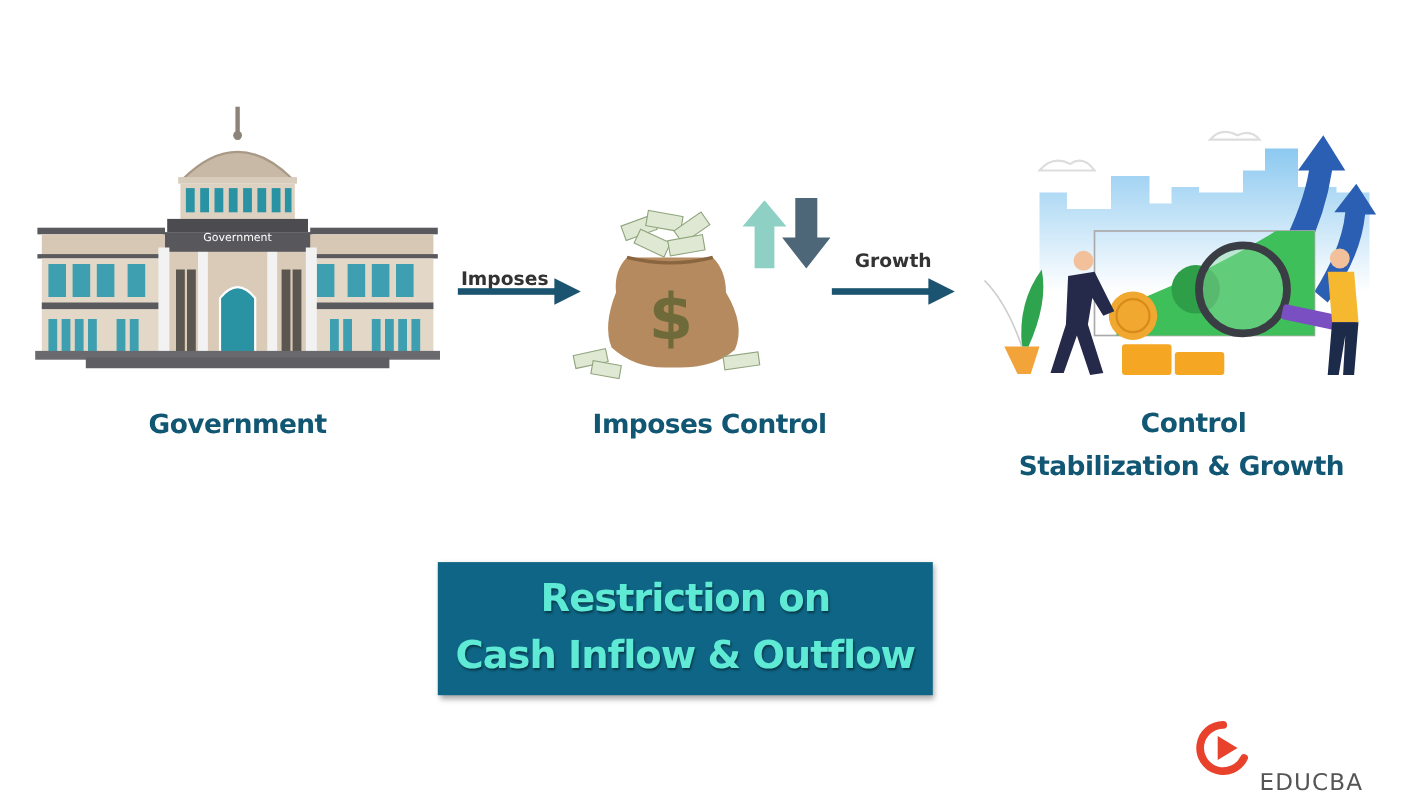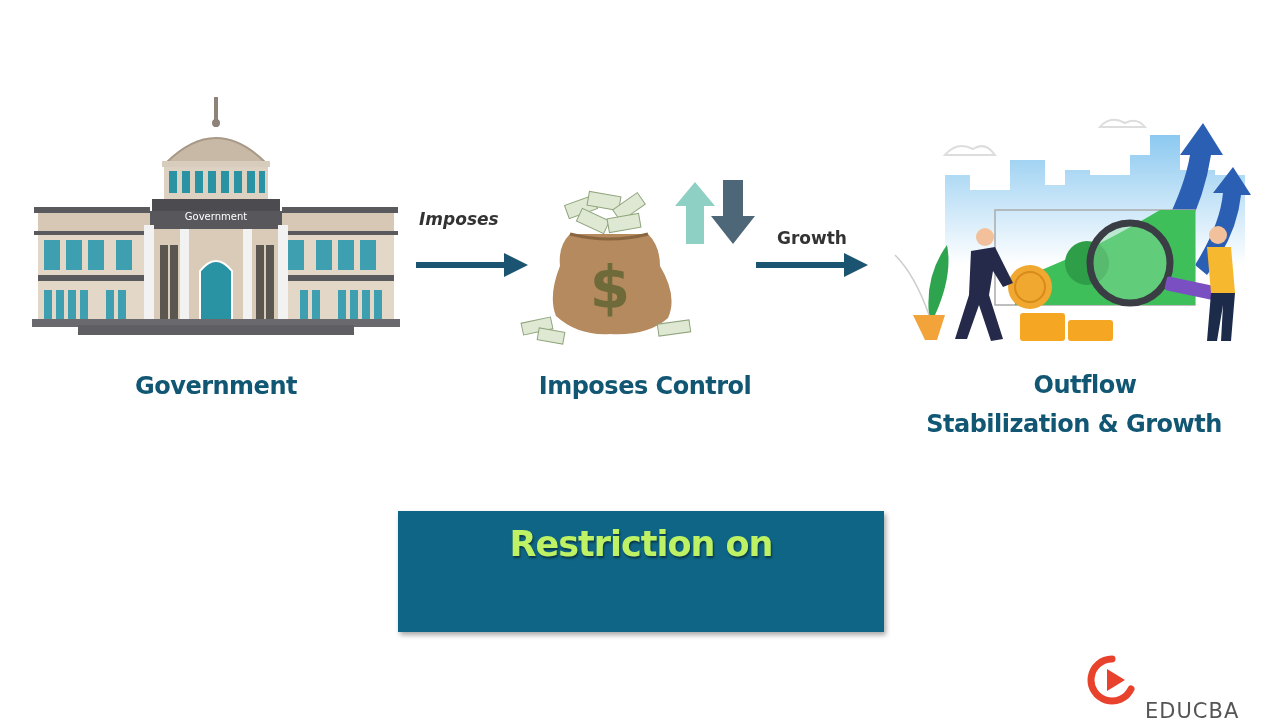--- a/index.html
+++ b/index.html
@@ -14,24 +14,24 @@
     text-align: center;
     letter-spacing: -0.5px;
   }
   .verb {
     font-family: "DejaVu Sans", sans-serif;
     font-weight: bold;
     color: #333333;
     font-size: 17px;
   }
   .box {
-    left: 398px; top: 511px; width: 486px; height: 121px;
+    left: 398px; top: 511px; width: 450px; height: 121px;
     background: #0e6585;
     box-shadow: 2px 3px 5px rgba(0,0,0,0.35);
-    color: #bef264;
+    color: #5eead4;
     text-align: center;
     font-family: "DejaVu Sans", sans-serif;
     font-weight: bold;
     font-size: 35px;
     line-height: 52px;
     padding-top: 7px;
     letter-spacing: -1px;
     text-shadow: 1px 2px 2px rgba(0,0,0,0.45);
   }
   .logo-text {
@@ -117,21 +117,21 @@
     <path d="M172 226 L172 176 Q188 156 204 176 L204 226 Z" fill="#2a93a3" stroke="#ffffff" stroke-width="2"></path>
 
     <rect x="4" y="224" width="368" height="8" fill="#6a6a6e"></rect>
     <rect x="50" y="230" width="276" height="10" fill="#5f5f63"></rect>
   </svg>
 </div>
 <div class="abs" style="left:148px;top:211px;width:136px;text-align:center;color:#ffffff;font-family:'DejaVu Sans',sans-serif;font-size:10px;">Government</div>
 
 <div class="abs label" style="left:96px;top:372px;width:240px;">Government</div>
 
-<div class="abs verb" style="left:419px;top:209px;font-style:italic;">Imposes</div>
+<div class="abs verb" style="left:419px;top:244px;">Imposes</div>
 <div class="abs" style="left:416px;top:252px;width:112px;height:26px;">
   <svg width="112" height="26">
       <rect x="0" y="10" width="92" height="6" fill="#1a5470"></rect>
       <polygon points="88,1 112,13 88,25" fill="#1a5470"></polygon>
     </svg>
 </div>
 
 <div class="abs" style="left:518px;top:186px;width:185px;height:160px;">
   <svg width="185" height="160" viewBox="0 0 185 160">
 
@@ -212,25 +212,26 @@
     <circle cx="333" cy="120" r="9" fill="#f2c19b"></circle>
     <path d="M322 132 L346 132 L350 178 L326 178 Z" fill="#f5b82e"></path>
     <path d="M326 178 L350 178 L346 226 L336 226 L338 190 L332 226 L322 226 Z" fill="#1d2b4a"></path>
 
     <path d="M40 225 L28 200 L60 200 L52 225 Z" fill="#f2a33a"></path>
     <path d="M44 200 Q40 160 62 130 Q68 160 50 200 Z" fill="#2ea44f"></path>
     <path d="M44 200 Q30 160 10 140" fill="none" stroke="#cccccc" stroke-width="1.5"></path>
   </svg>
 </div>
 
-<div class="abs label" style="left:920px;top:371px;width:330px;">Outflow</div>
+<div class="abs label" style="left:920px;top:371px;width:330px;">Control</div>
 <div class="abs label" style="left:904px;top:410px;width:340px;">Stabilization &amp; Growth</div>
 
 <div class="abs box">
   <div>Restriction on</div>
+  <div>Cash Inflow &amp; Outflow</div>
 </div>
 
 <div class="abs" style="left:1085px;top:655px;width:54px;height:50px;">
   <svg width="54" height="50" viewBox="0 0 54 50">
     <path d="M27 4 A21 21 0 1 0 46 34" fill="none" stroke="#e8412c" stroke-width="7" stroke-linecap="round"></path>
     <polygon points="22,14 40,25 22,36" fill="#e8412c"></polygon>
   </svg>
 </div>
 <div class="abs logo-text" style="left:1145px;top:663px;">EDUCBA</div>
 

